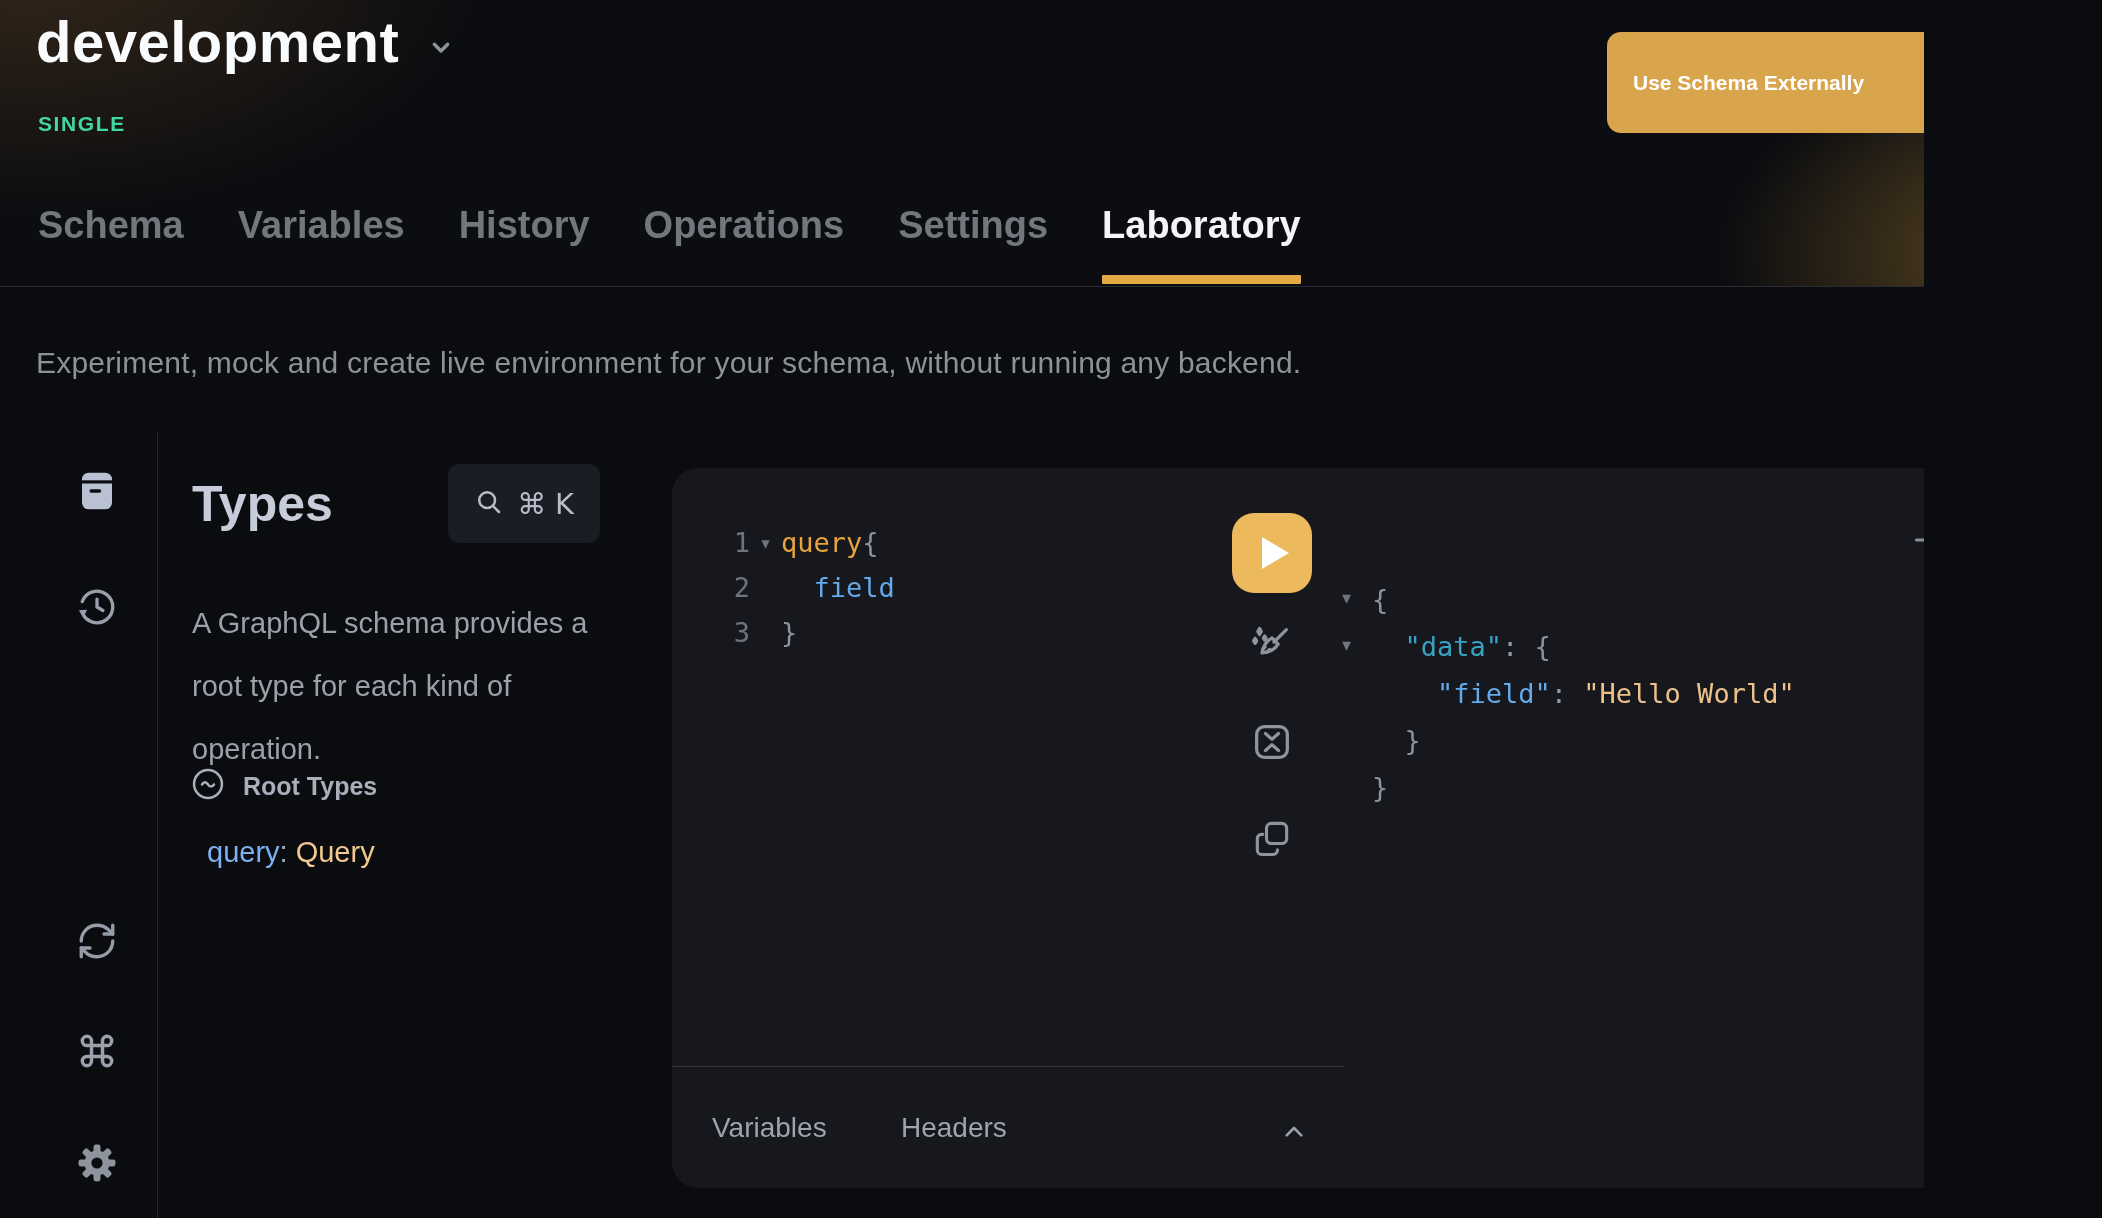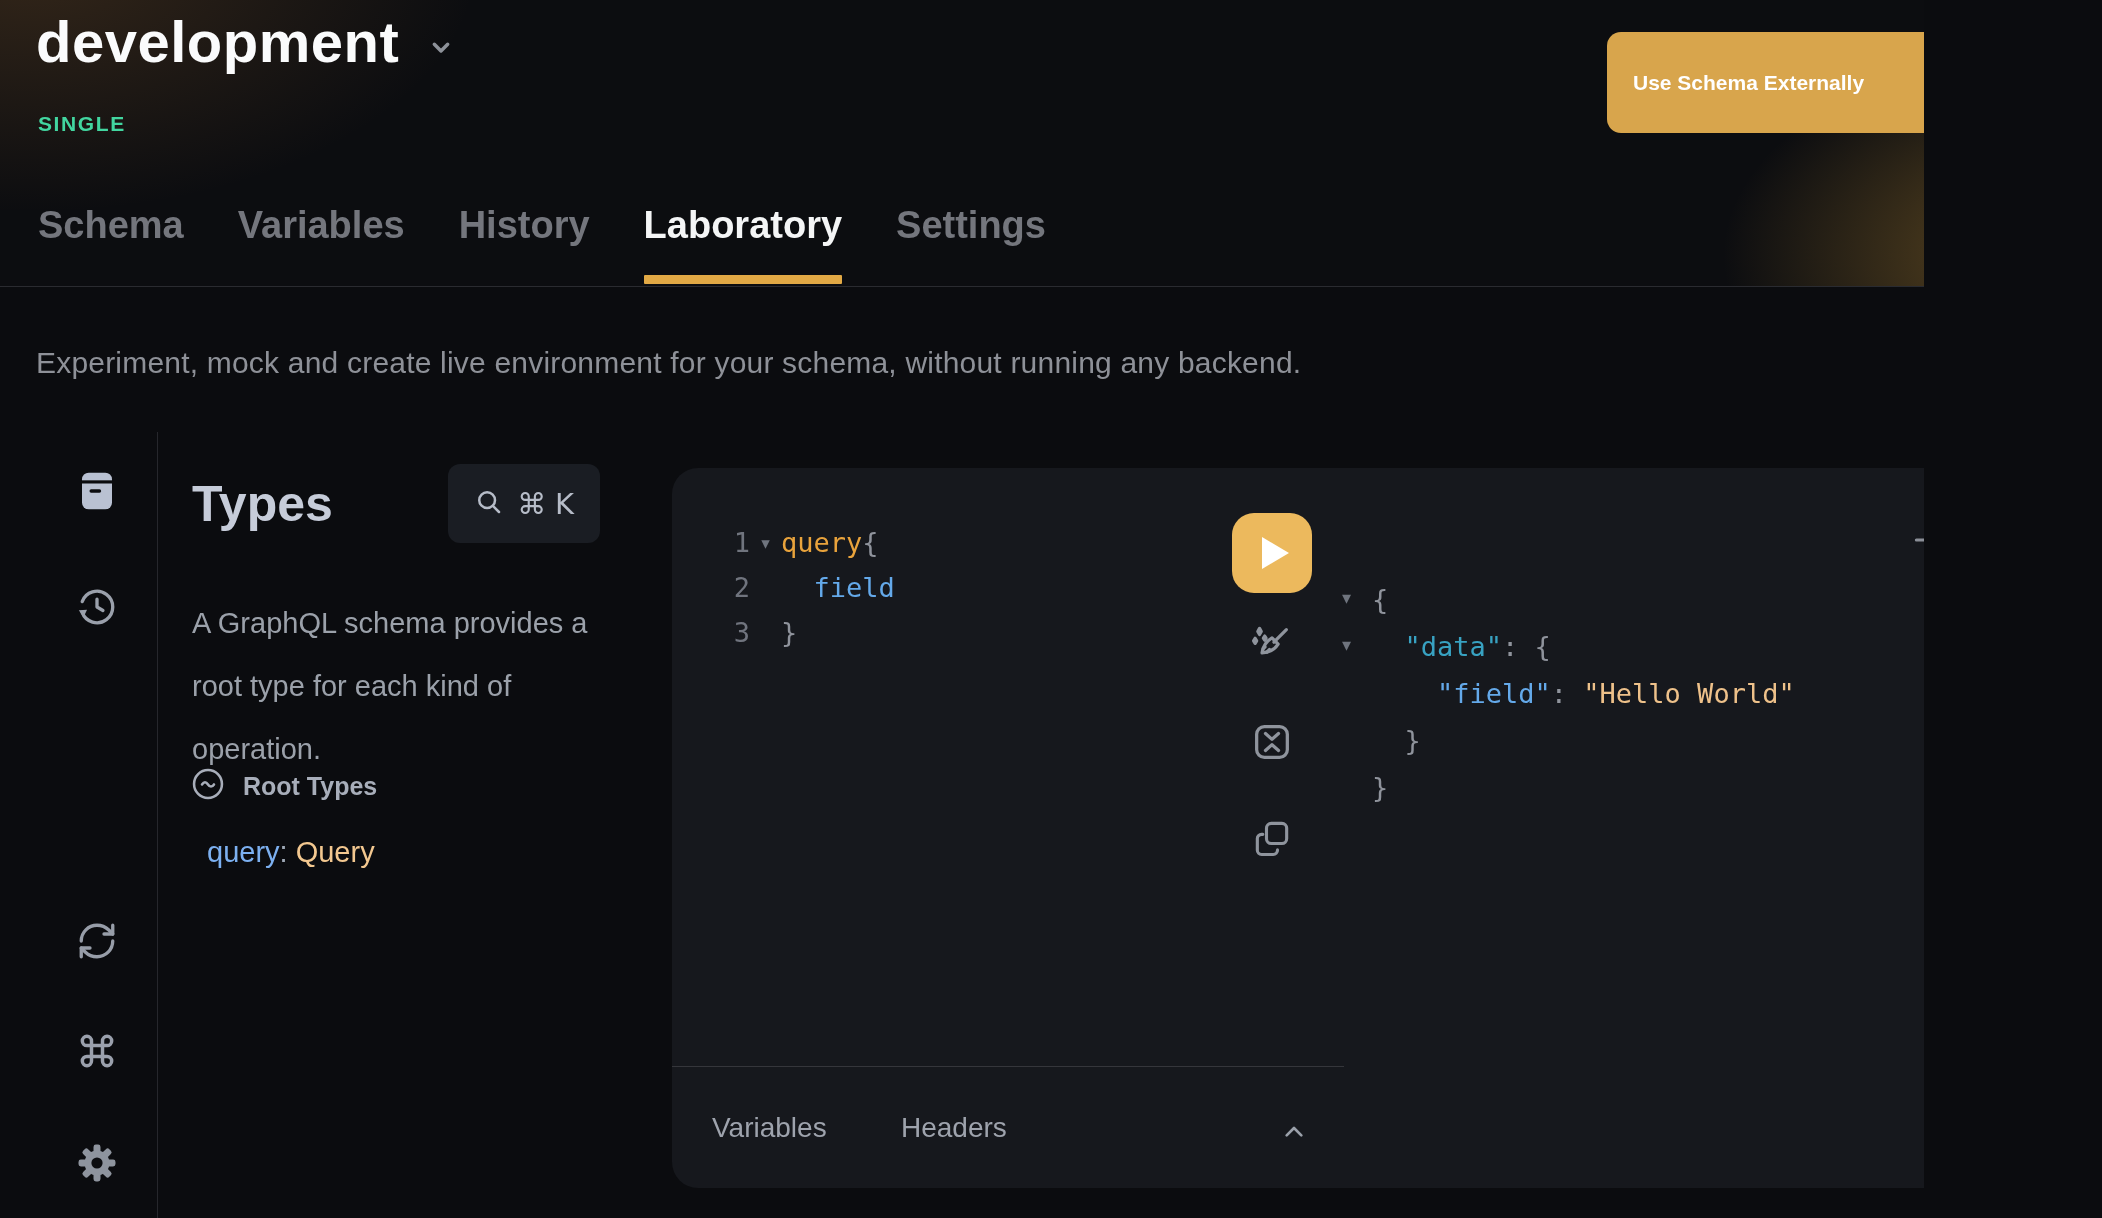--- a/index.html
+++ b/index.html
@@ -120,22 +120,23 @@
             <path d="M14.5 7H17a5 5 0 0 1 0 10h-2.5"></path>
             <path d="M8.5 12h7"></path>
           </svg>
       </span>
     </button>
 
     <nav class="tabs">
         <div class="tab">Schema</div>
         <div class="tab">Variables</div>
         <div class="tab">History</div>
+        <div class="tab">Operations</div>
+        <div class="tab">Settings</div>
         <div class="tab active">Laboratory</div>
-        <div class="tab">Settings</div>
       </nav>
   </header>
 
   <p class="description">Experiment, mock and create live environment for your schema, without running any backend.</p>
 
   <div class="railline"></div>
 
   <button class="rail-btn" style="top:468px">
     <svg width="40" height="44" viewBox="0 0 24 26">
       <rect x="3" y="2" width="18" height="22" rx="4" fill="#b9c1d2"></rect>

